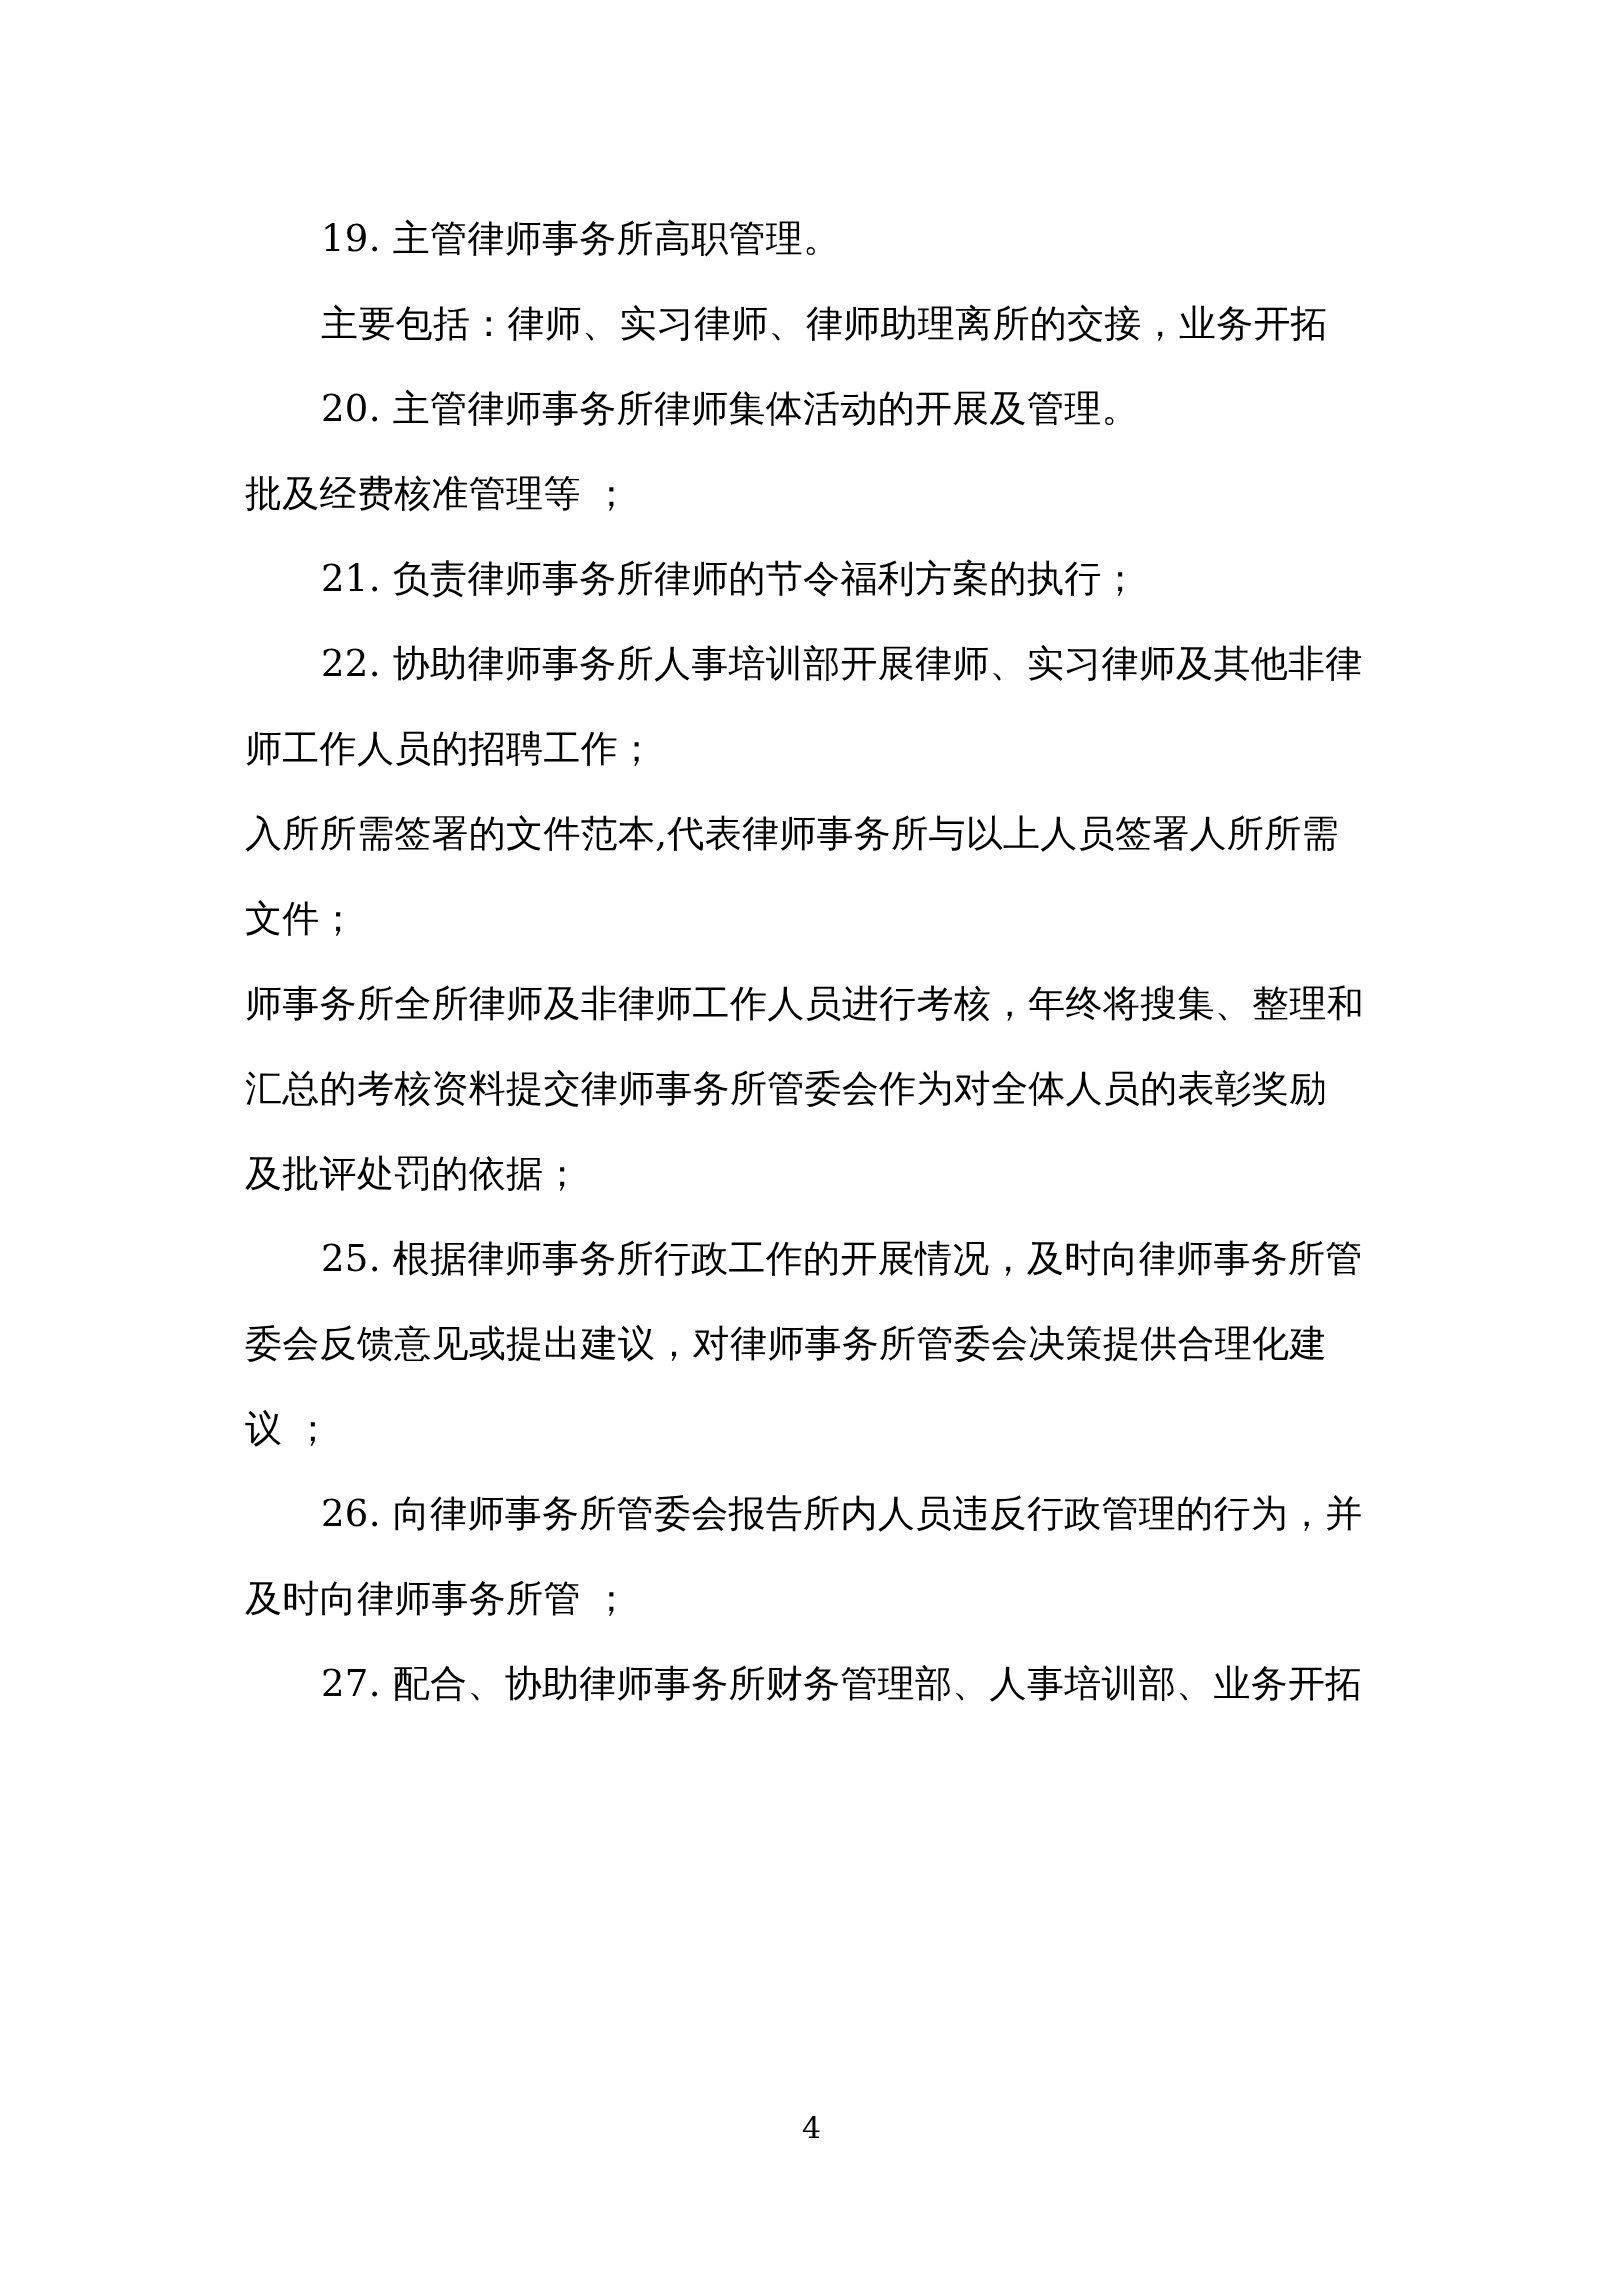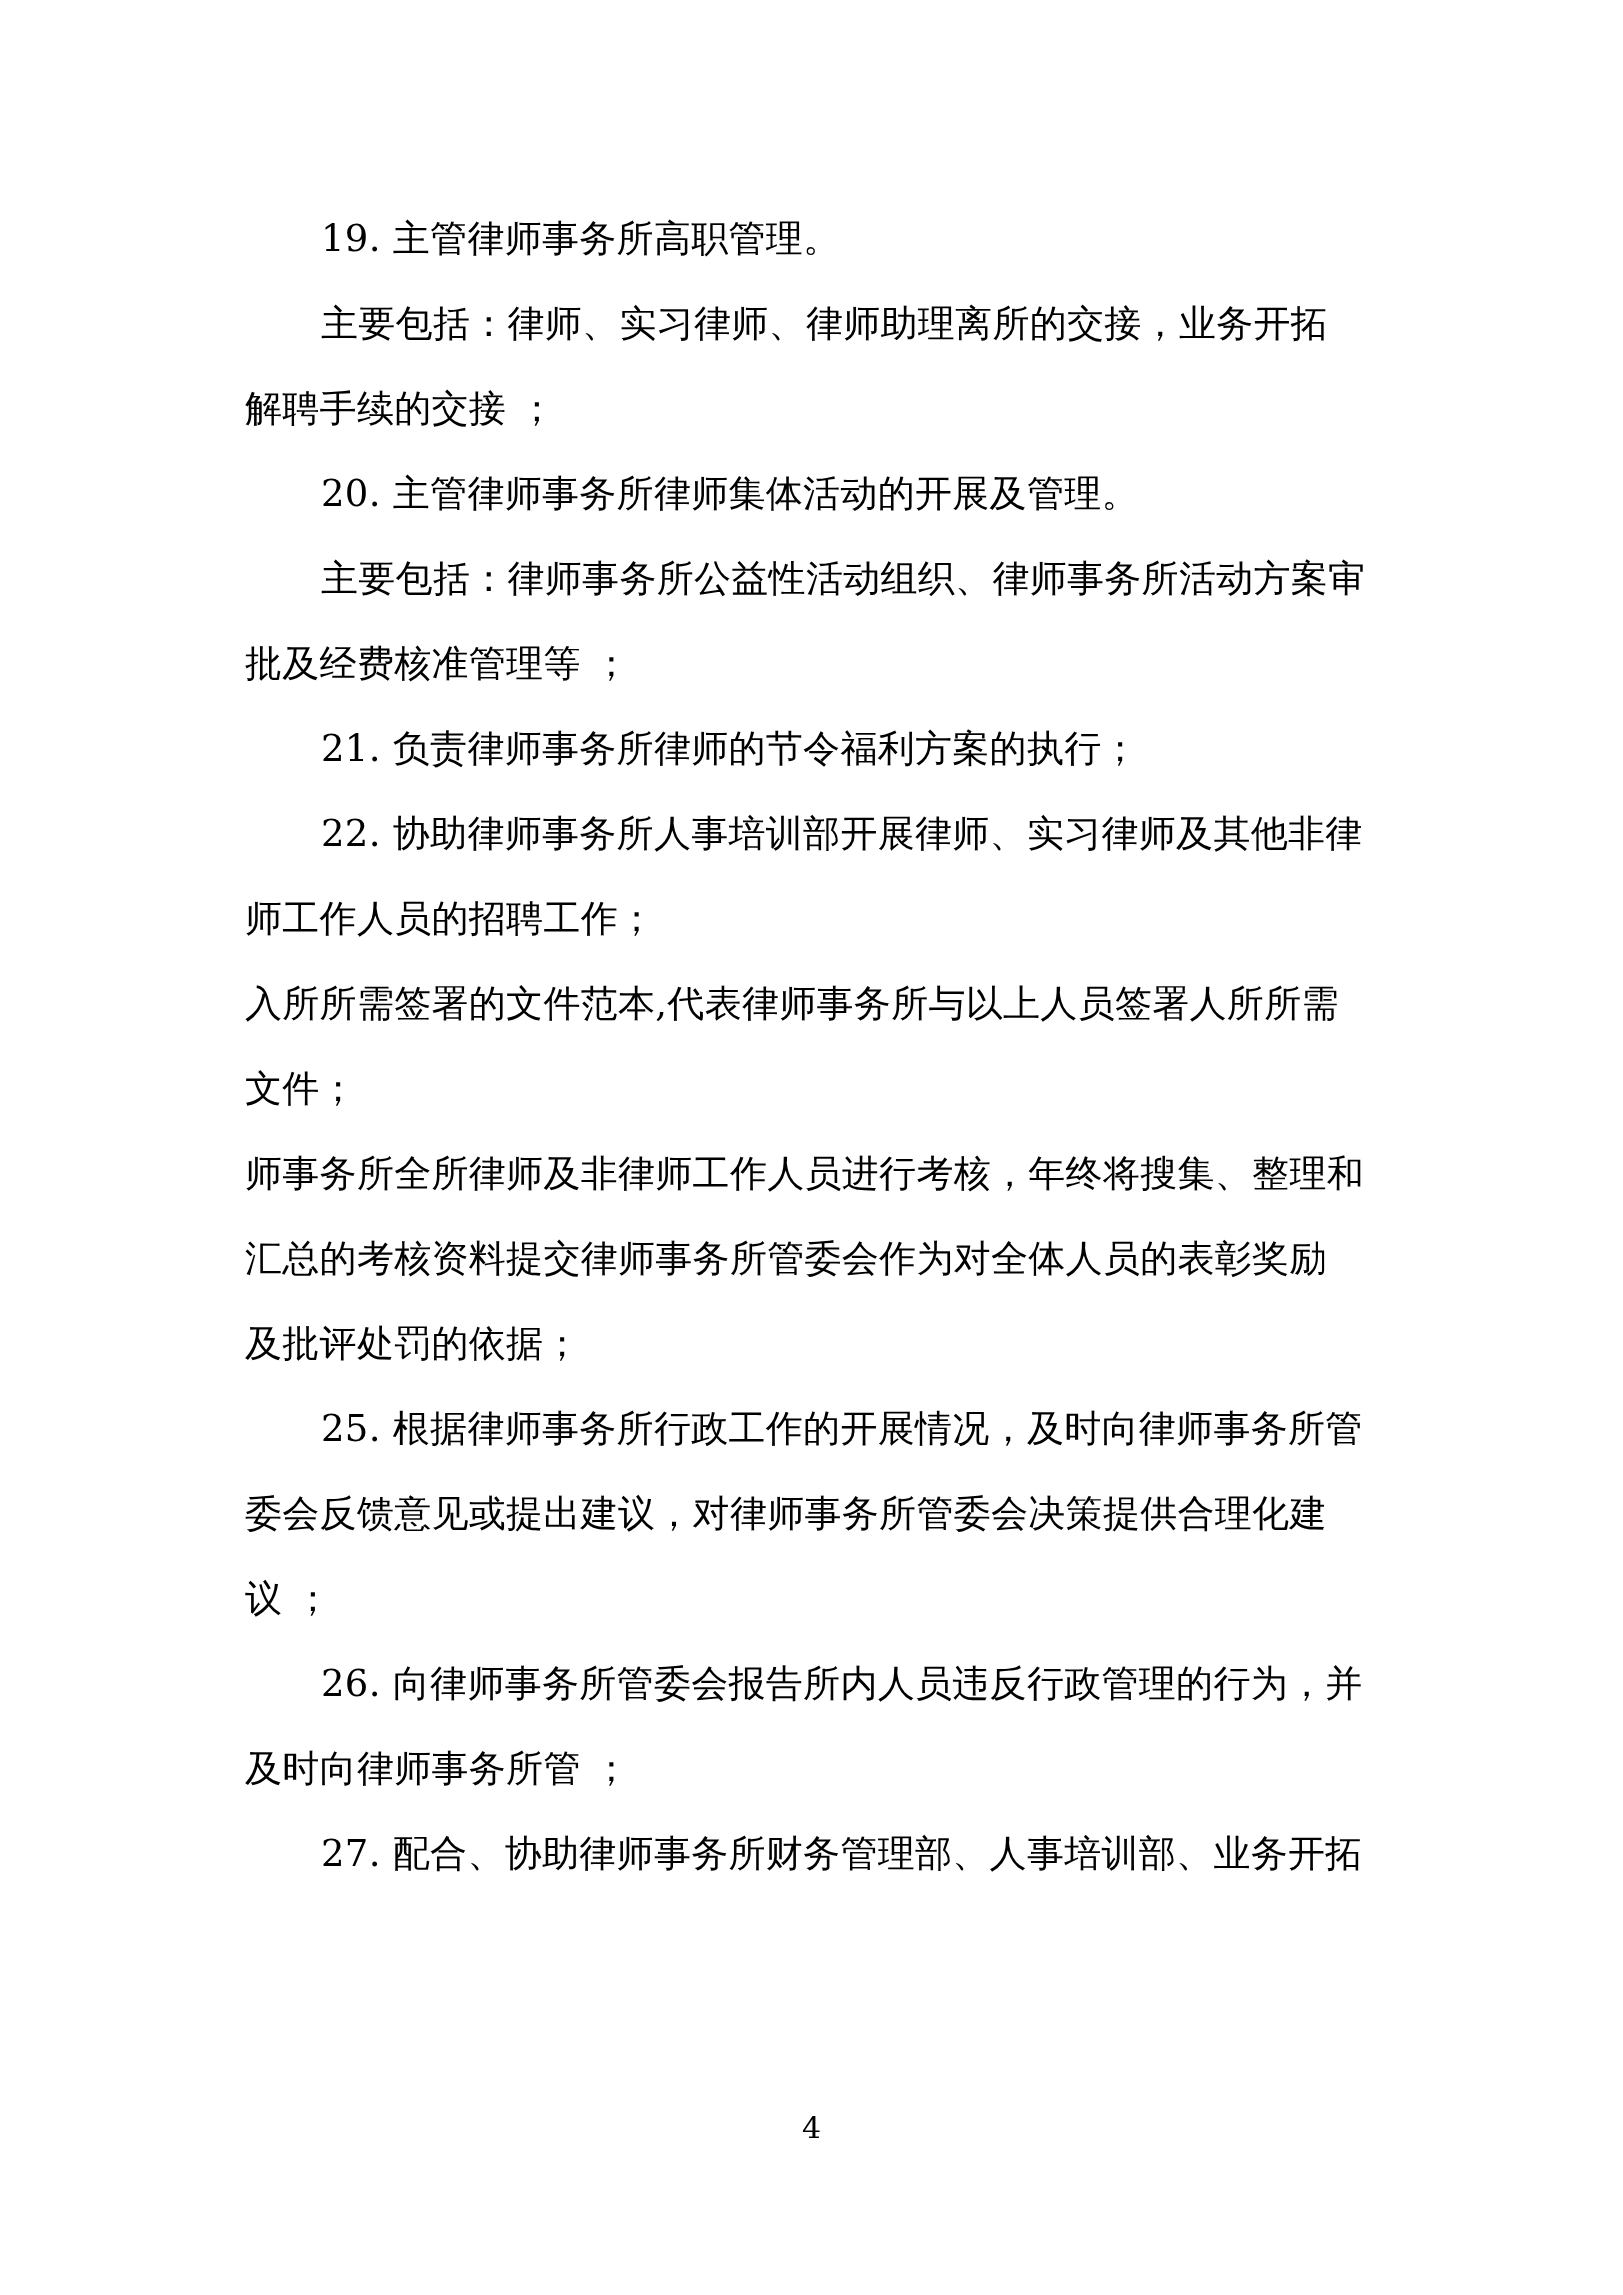--- a/index.html
+++ b/index.html
@@ -40,23 +40,21 @@
     line-height: 39px;
   }
 </style>
 </head>
 <body>
 
 <div class="page">
   <div class="content">
     <div class="line indent">19. 主管律师事务所高职管理。</div>
     <div class="line indent">主要包括：律师、实习律师、律师助理离所的交接，业务开拓</div>
-    <div class="line">解聘手续的交接 ；</div>
     <div class="line indent">20. 主管律师事务所律师集体活动的开展及管理。</div>
-    <div class="line indent">主要包括：律师事务所公益性活动组织、律师事务所活动方案审</div>
     <div class="line">批及经费核准管理等 ；</div>
     <div class="line indent">21. 负责律师事务所律师的节令福利方案的执行；</div>
     <div class="line indent">22. 协助律师事务所人事培训部开展律师、实习律师及其他非律</div>
     <div class="line">师工作人员的招聘工作；</div>
     <div class="line">入所所需签署的文件范本,代表律师事务所与以上人员签署人所所需</div>
     <div class="line">文件；</div>
     <div class="line">师事务所全所律师及非律师工作人员进行考核，年终将搜集、整理和</div>
     <div class="line">汇总的考核资料提交律师事务所管委会作为对全体人员的表彰奖励</div>
     <div class="line">及批评处罚的依据；</div>
     <div class="line indent">25. 根据律师事务所行政工作的开展情况，及时向律师事务所管</div>

